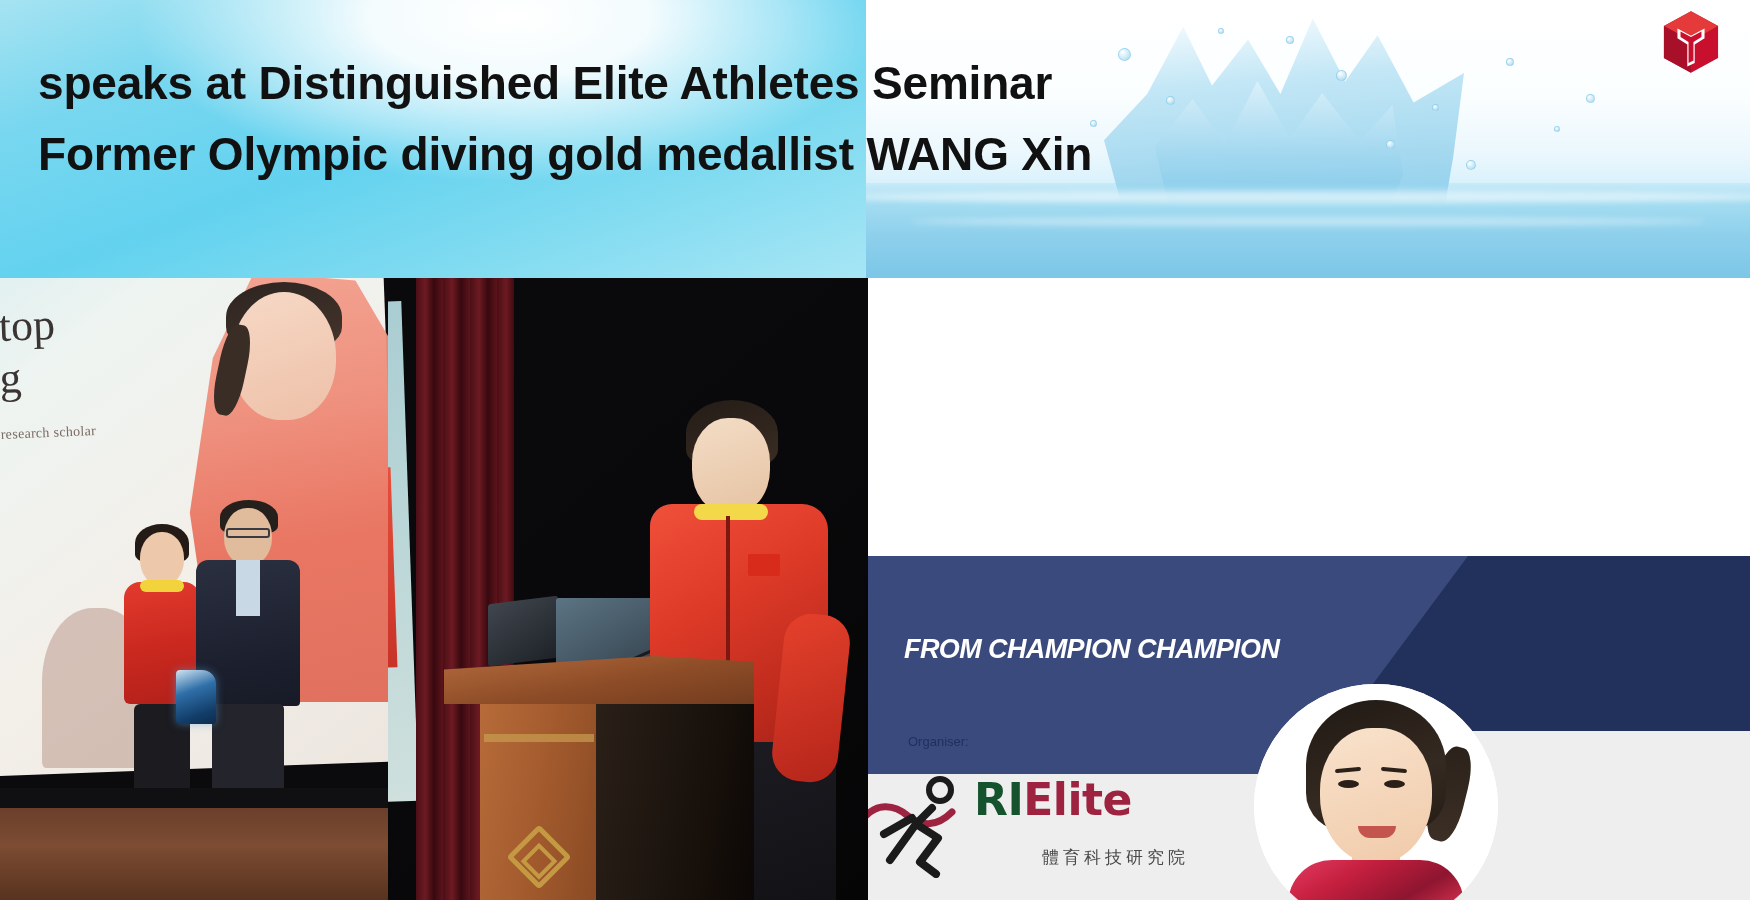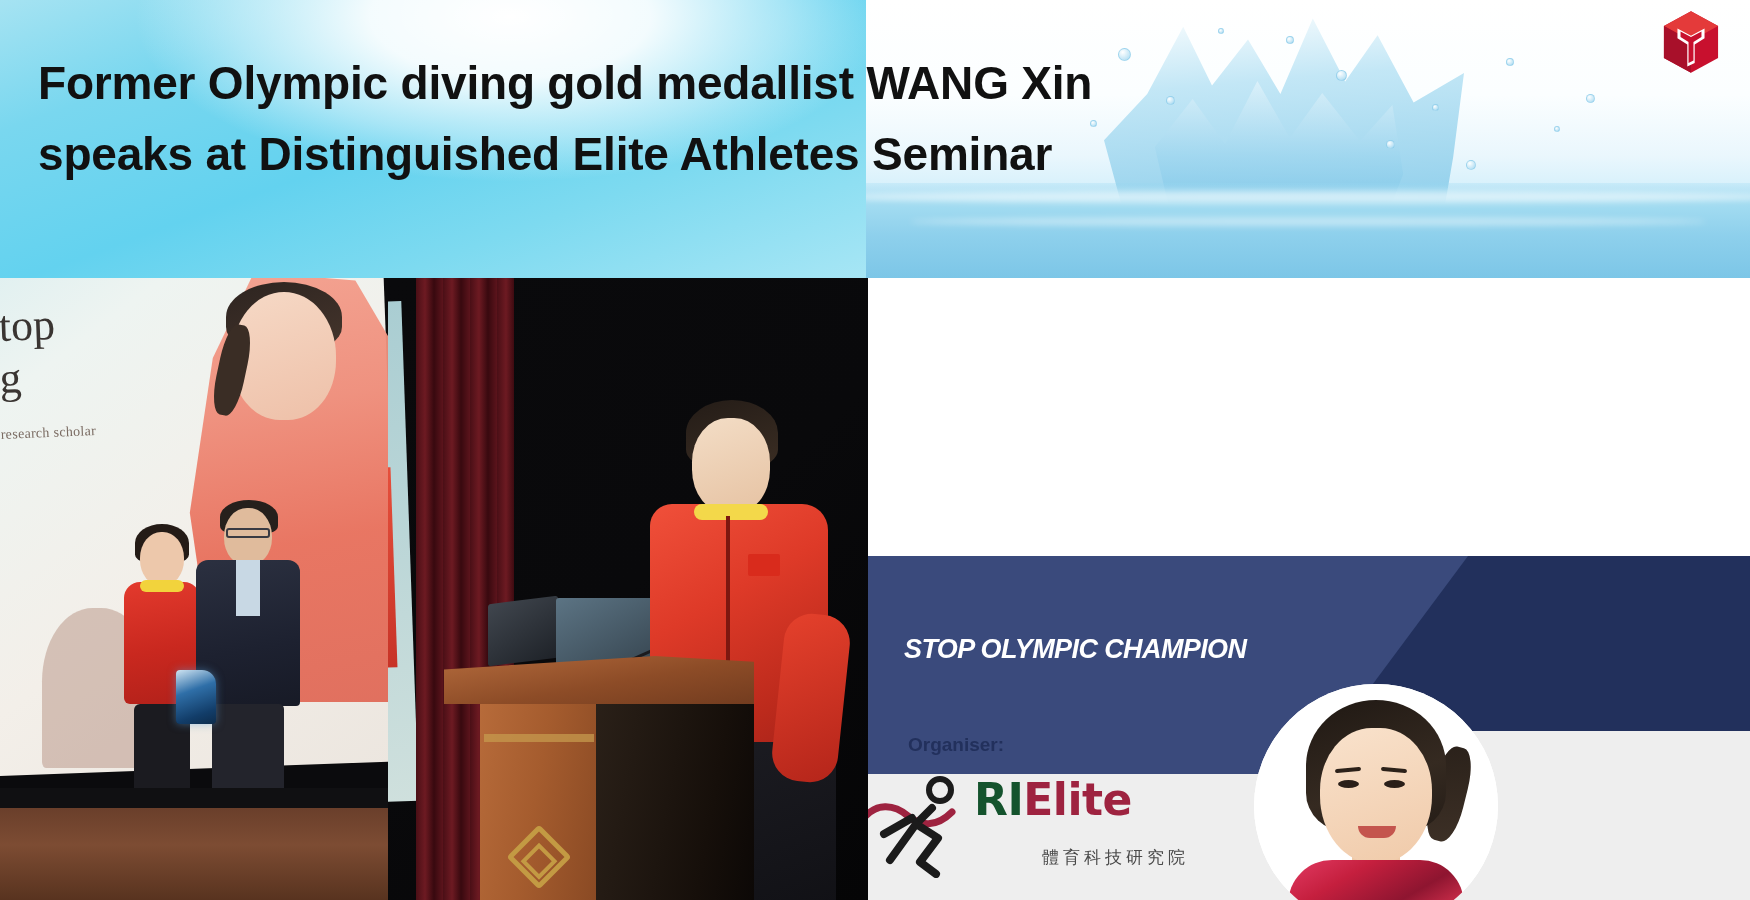--- a/index.html
+++ b/index.html
@@ -170,21 +170,21 @@
   .hs-brow { position:absolute; top:84px; width:26px; height:4px; border-radius:3px; background:#2c2119; }
   .hs-brow.l { left:81px; transform:rotate(-5deg);} .hs-brow.r { left:127px; transform:rotate(5deg);}
   .hs-mouth { position:absolute; left:104px; top:142px; width:38px; height:12px; border-radius:0 0 18px 18px; background:#c4554e; }
   .hs-pony { position:absolute; left:178px; top:62px; width:34px; height:96px; border-radius:40%;
       background:linear-gradient(160deg,#2a211a,#3d3026); transform:rotate(14deg); }
   .hs-jacket { position:absolute; left:34px; top:176px; width:176px; height:80px;
       background:linear-gradient(150deg,#e23b63 0%,#c51f3e 28%,#8e1530 58%,#d8324f 82%,#a8192f 100%);
       border-radius:44px 44px 0 0; }
   .hs-neck { position:absolute; left:98px; top:166px; width:48px; height:30px; background:#f0c9a8; }
 
-  .organiser-lbl { position:absolute; left:40px; top:178px; font-size:19px; font-weight:700; color:#22305c; }
+  .organiser-lbl { position:absolute; left:40px; top:178px; font-size:13px; font-weight:400; color:#22305c; }
 
   
   .risports { position:absolute; left:-14px; top:208px; width:420px; height:120px; }
   .ris-runner { position:absolute; left:0px; top:4px; width:120px; height:110px; }
   .ris-word { position:absolute; left:120px; top:10px; font-size:44px; font-weight:800; letter-spacing:-0.5px;
       font-family:"DejaVu Sans", sans-serif; }
   .ris-word .ri { color:#14532d; }
   .ris-word .sports { color:#9e2340; }
   .ris-sub { position:absolute; left:122px; top:62px; font-size:13.2px; color:#2c2c2c; letter-spacing:.05px; }
   .ris-cn  { position:absolute; left:188px; top:82px; font-size:17px; color:#4a4a4a; letter-spacing:4px;
@@ -210,22 +210,22 @@
       <div class="drop" style="left:520px;top:140px;width:9px;height:9px;"></div>
       <div class="drop" style="left:566px;top:104px;width:7px;height:7px;"></div>
       <div class="drop" style="left:600px;top:160px;width:10px;height:10px;"></div>
       <div class="drop" style="left:640px;top:58px;width:8px;height:8px;"></div>
       <div class="drop" style="left:688px;top:126px;width:6px;height:6px;"></div>
       <div class="drop" style="left:720px;top:94px;width:9px;height:9px;"></div>
       <div class="drop" style="left:352px;top:28px;width:6px;height:6px;"></div>
     </div>
 
     <h1 class="hdr-title">
+      <span>speaks at Distinguished Elite Athletes Seminar</span>
       <span>Former Olympic diving gold medallist WANG Xin</span>
-      <span>speaks at Distinguished Elite Athletes Seminar</span>
     </h1>
 
     <div class="polyu-logo">
       <svg viewBox="0 0 100 104" width="62" height="64" aria-hidden="true">
         <polygon points="50,2 94,26 94,78 50,102 6,78 6,26" fill="#C8102E"></polygon>
         <polygon points="50,2 94,26 50,50 6,26" fill="#E43A3A"></polygon>
         <polygon points="6,26 50,50 50,102 6,78" fill="#A8102A"></polygon>
         <path d="M28,30 L50,42 L72,30 L72,46 L56,56 L56,86 L44,92 L44,56 L28,46 Z" fill="#ffffff"></path>
         <path d="M33,35 L50,44 L67,35 L67,44 L54,52 L54,82 L46,86 L46,52 L33,44 Z" fill="#C8102E"></path>
       </svg>
@@ -297,21 +297,21 @@
         <div class="pm-emblem"></div>
         <div class="pm-podium-top"></div>
       </div>
     </div>
 
     <div class="poster">
       <div class="poster-hdr-water"></div>
       <div class="poster-navy-dark"></div>
       <div class="poster-navy-mid"></div>
 
-      <div class="sub1">STOP OLYMPIC CHAMPION</div>
+      <div class="sub1">FROM CHAMPION CHAMPION</div>
 
       <div class="headshot">
         <div class="hs-inner"></div>
         <div class="hs-pony"></div>
         <div class="hs-hair"></div>
         <div class="hs-neck"></div>
         <div class="hs-face"></div>
         <div class="hs-brow l"></div>
         <div class="hs-brow r"></div>
         <div class="hs-eye l"></div>

